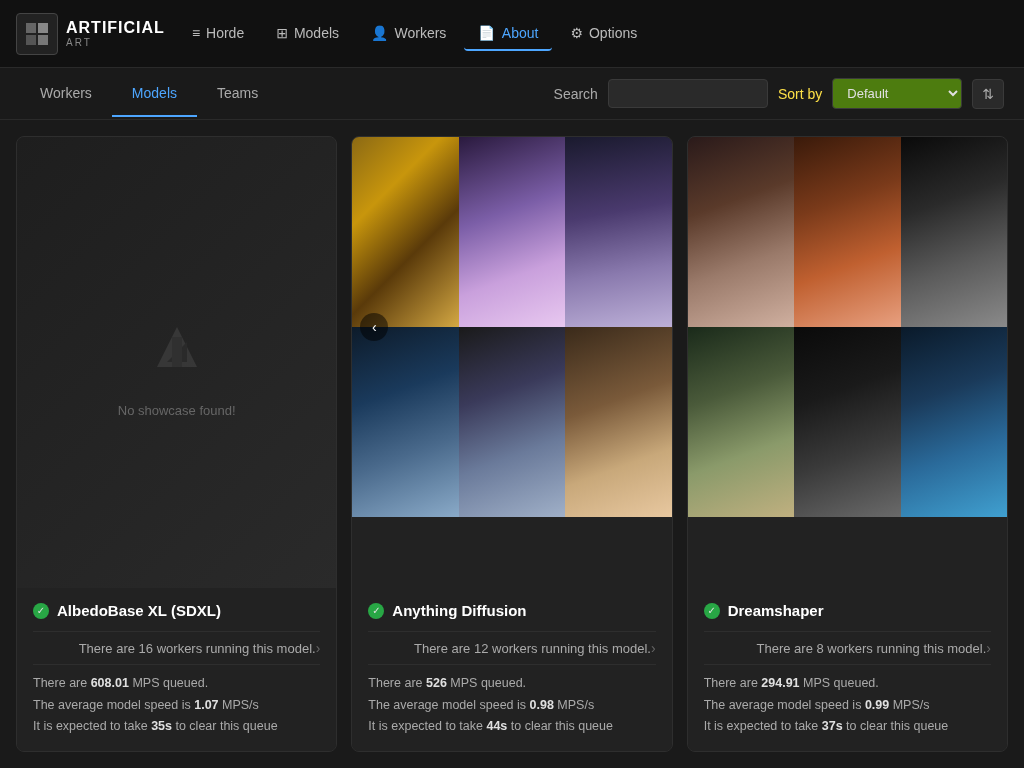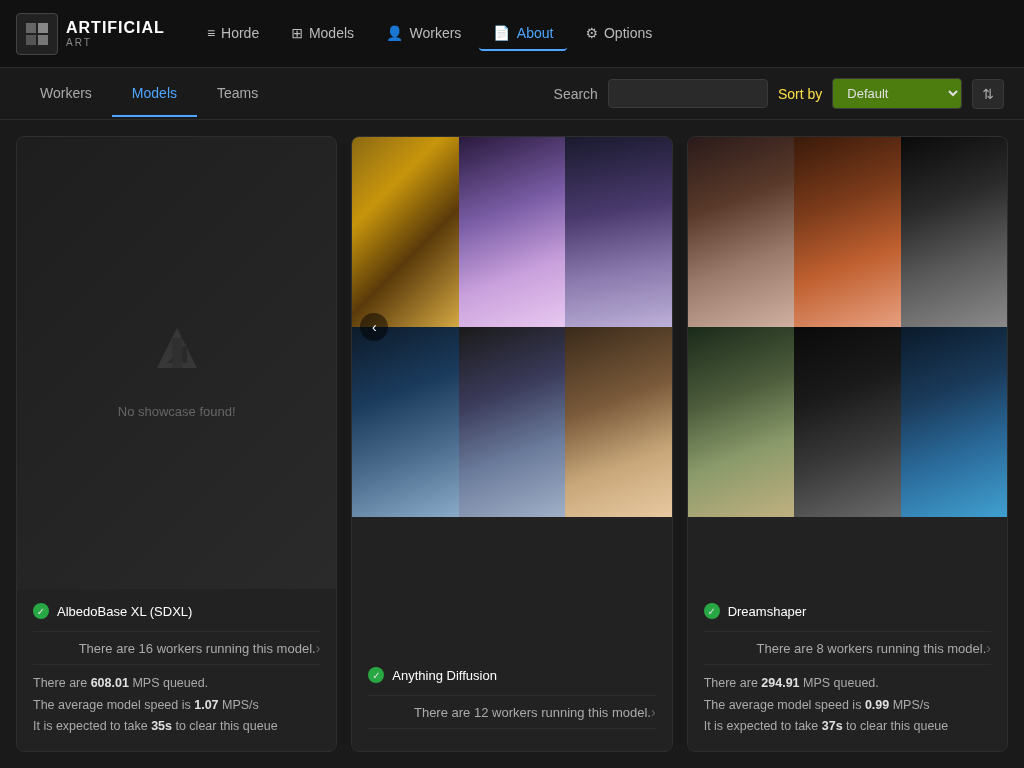--- a/index.html
+++ b/index.html
@@ -19,21 +19,21 @@
       display: flex;
       align-items: center;
       height: 68px;
       padding: 0 16px;
       border-bottom: 1px solid #2a2a2a;
     }
     .logo-area {
       display: flex;
       align-items: center;
       gap: 8px;
-      margin-right: 28px;
+      margin-right: 13px;
     }
     .logo-icon {
       width: 42px;
       height: 42px;
       background: #222;
       border: 1px solid #444;
       border-radius: 4px;
       display: flex; align-items: center; justify-content: center;
       color: #aaa;
       font-size: 18px;
@@ -253,22 +253,22 @@
     }
     .status-dot {
       width: 16px;
       height: 16px;
       border-radius: 50%;
       background: #28a745;
       display: flex; align-items: center; justify-content: center;
       font-size: 10px;
     }
     .card-title {
-      font-weight: 400;
-      font-size: 13px;
+      font-weight: 700;
+      font-size: 15px;
       color: #fff;
     }
     .workers-row {
       display: flex;
       align-items: center;
       justify-content: flex-end;
       color: #aaa;
       font-size: 13px;
       padding: 8px 0;
       border-top: 1px solid #2e2e2e;
@@ -404,20 +404,25 @@
       </div>
       <div class="card-info">
         <div class="card-title-row">
           <div class="status-dot">✓</div>
           <span class="card-title">Anything Diffusion</span>
         </div>
         <div class="workers-row">
           <span>There are 12 workers running this model.</span>
           <span class="chevron-right">›</span>
         </div>
+        <div class="card-stats">
+          <div>There are <strong>526</strong> MPS queued.</div>
+          <div>The average model speed is <strong>0.98</strong> MPS/s</div>
+          <div>It is expected to take <strong>44s</strong> to clear this queue</div>
+        </div>
       </div>
     </div>
 
     <div class="model-card">
       <div class="card-image-area">
         <div class="image-grid">
 
           <div class="image-cell img-asian-woman"></div>
           <div class="image-cell img-redhead"></div>
           <div class="image-cell img-black-man"></div>

